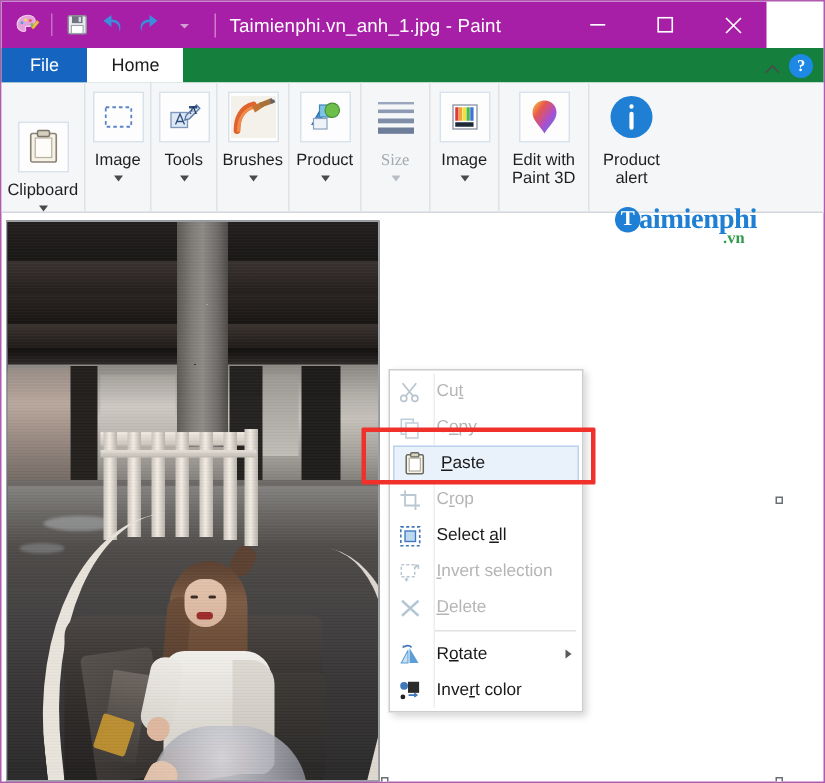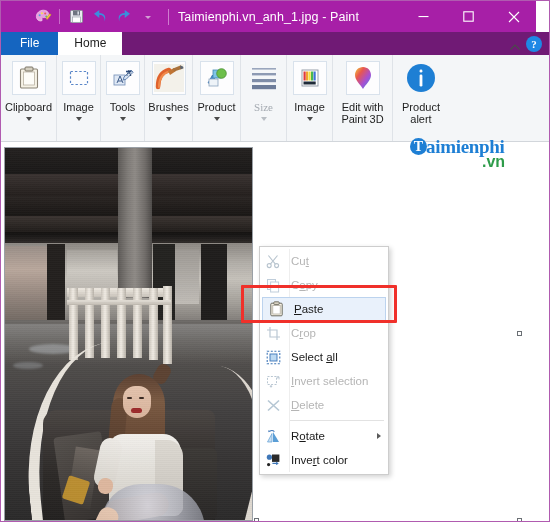--- a/index.html
+++ b/index.html
@@ -16,21 +16,21 @@
     box-sizing:border-box;
     border:1px solid #b05bb0;
     background:#ffffff;
     overflow:hidden;
   }
 
   
   .titlebar{
     position:absolute;left:0;top:0;width:510px;height:31px;
     background:#a71fa7;
-    display:flex;align-items:center;padding-left:25px;
+    display:flex;align-items:center;
   }
   .qat{display:flex;align-items:center;padding-left:6px;gap:2px;}
   .qat-btn{
     width:22px;height:22px;display:flex;align-items:center;justify-content:center;
   }
   .sep-v{width:1px;height:15px;background:#c86cc8;margin:0 3px;}
   .title-text{
     color:#ffffff;font-size:12.5px;margin-left:9px;white-space:nowrap;
     letter-spacing:0.1px;
   }
@@ -38,21 +38,21 @@
     width:1px;height:16px;background:#cf7ccf;margin-left:7px;
   }
   .wctrls{position:absolute;right:0;top:0;height:31px;display:flex;}
   .wbtn{
     width:45px;height:31px;display:flex;align-items:center;justify-content:center;
   }
 
   
   .tabstrip{
     position:absolute;left:0;top:31px;width:550px;height:23px;
-    background:#701a75;
+    background:#15803d;
     display:flex;align-items:flex-end;
   }
   .tab{
     height:23px;line-height:23px;padding:0 16px;font-size:12px;color:#1c1c1c;
     box-sizing:border-box;
   }
   .tab.file{
     background:#1565c0;color:#ffffff;padding:0 19px;
   }
   .tab.active{
@@ -114,21 +114,21 @@
     width:17px;height:17px;border-radius:50%;background:#1e7fd4;
     color:#ffffff;font-family:"Liberation Serif",serif;font-weight:bold;
     font-size:14px;display:flex;align-items:center;justify-content:center;
     margin-top:1px;
   }
   .wm-text{
     font-family:"Liberation Serif",serif;font-weight:bold;font-size:19px;
     color:#1e7fd4;letter-spacing:-0.3px;margin-left:-1px;line-height:20px;
   }
   .wm-vn{
-    font-family:Liberation Sans, sans-serif;font-weight:bold;font-size:16px;
+    font-family:Liberation Serif, serif;font-weight:bold;font-size:11px;
     color:#2e9c4a;position:absolute;left:72px;top:16px;
   }
 
   
   .canvaswrap{
     position:absolute;left:3px;top:146px;width:249px;height:374px;
     overflow:hidden;background:#2a2b2d;
     border:1px solid #9aa0a6;
     box-sizing:border-box;
   }
@@ -379,21 +379,21 @@
     <div class="caret-up">
       <svg width="12" height="9" viewBox="0 0 12 9">
           <path d="M1.5 6.5L6 2l4.5 4.5" stroke="#4b4b4b" stroke-width="1.1" fill="none"></path>
         </svg>
     </div>
     <div class="help-circle">?</div>
   </div>
 
   <div class="ribbon">
 
-    <div class="rgroup" style="width:56px;">
+    <div class="rgroup" style="width:56px;justify-content:flex-end;">
       <div class="ricon">
         <svg width="22" height="24" viewBox="0 0 22 24">
           <rect x="2.5" y="3" width="17" height="19" rx="1.2" fill="#f6f2e6" stroke="#8a8375" stroke-width="1.1"></rect>
           <rect x="5.5" y="6" width="11" height="13" fill="#fdfcf8" stroke="#b8b1a2" stroke-width=".8"></rect>
           <rect x="7" y="1" width="8" height="4" rx="1" fill="#d5cfc0" stroke="#7d7668" stroke-width="1"></rect>
         </svg>
       </div>
       <div class="rlabel">Clipboard</div>
       <div class="rcaret"></div>
     </div>

